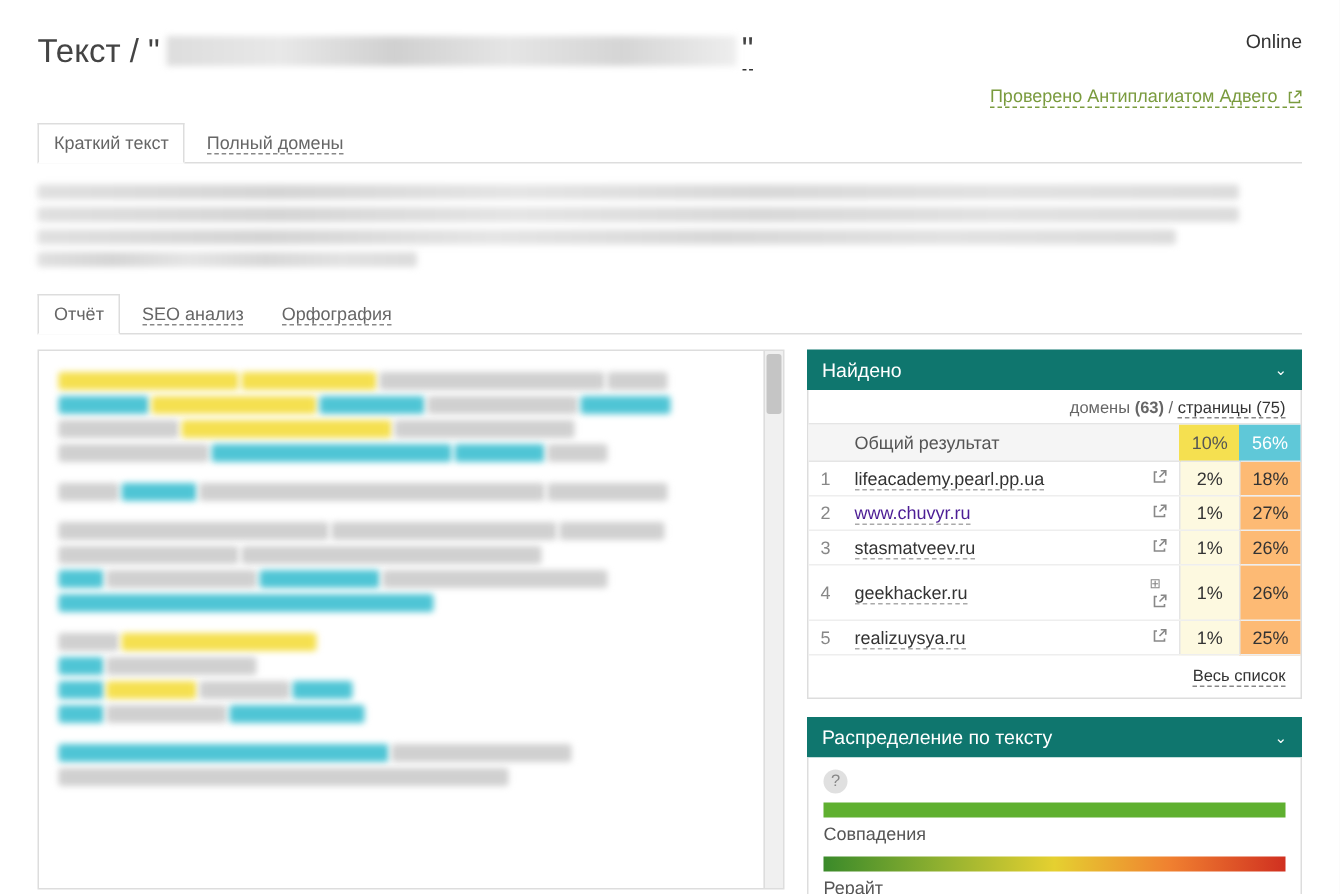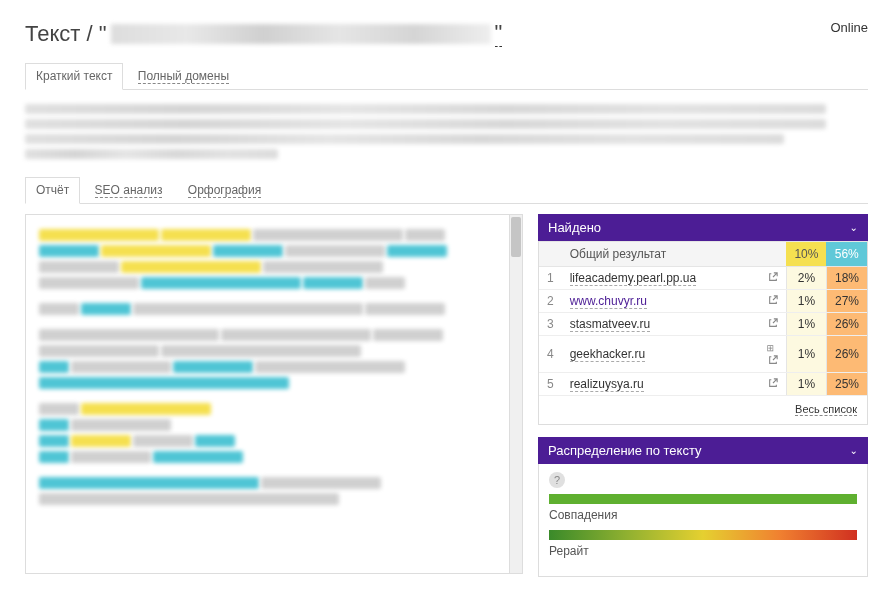--- a/index.html
+++ b/index.html
@@ -20,21 +20,21 @@
 .blur-line { height: 10px; background: linear-gradient(90deg, #e0e0e0, #d5d5d5, #e5e5e5, #d8d8d8, #e2e2e2, #dcdcdc); filter: blur(2px); margin-bottom: 5px; border-radius: 2px; }
 .blur-line.w95 { width: 95%; } .blur-line.w90 { width: 90%; } .blur-line.w30 { width: 30%; }
 .sub-tabs { border-bottom: 1px solid #ddd; margin-bottom: 10px; }
 .columns { display: flex; gap: 15px; }
 .col-left { flex: 1; border: 1px solid #ddd; padding: 12px; position: relative; height: 360px; overflow: hidden; }
 .col-left::after { content: ''; position: absolute; right: 0; top: 0; bottom: 0; width: 12px; background: #f0f0f0; border-left: 1px solid #ddd; }
 .col-left::before { content: ''; position: absolute; right: 1px; top: 2px; width: 10px; height: 40px; background: #c5c5c5; border-radius: 2px; z-index: 2; }
 .hl { display: inline-block; height: 12px; filter: blur(2px); margin: 2px 1px; border-radius: 2px; vertical-align: middle; }
 .hl.y { background: #f5e050; } .hl.c { background: #4fc5d5; } .hl.g { background: #d0d0d0; }
 .col-right { width: 330px; }
-.panel-head { background: #4c1d95; color: #fff; padding: 6px 10px; font-size: 13px; display: flex; justify-content: space-between; align-items: center; cursor: pointer; }
+.panel-head { background: #0f766e; color: #fff; padding: 6px 10px; font-size: 13px; display: flex; justify-content: space-between; align-items: center; cursor: pointer; }
 .chev { font-size: 10px; }
 .panel-body { border: 1px solid #ddd; border-top: none; padding: 0 0 8px; margin-bottom: 12px; background: #fff; }
 .domains-line { text-align: right; padding: 6px 10px 4px; font-size: 11px; color: #666; }
 .domains-line a { color: #333; border-bottom: 1px dashed #888; text-decoration: none; }
 .res-table { width: 100%; border-collapse: collapse; font-size: 12px; }
 .res-table th { background: #f5f5f5; padding: 5px 8px; text-align: left; font-weight: normal; color: #555; border-top: 1px solid #e5e5e5; border-bottom: 1px solid #e5e5e5; }
 .res-table td { padding: 4px 8px; border-bottom: 1px solid #eee; }
 .res-table .num { width: 18px; color: #888; text-align: right; }
 .res-table .dom { color: #333; }
 .res-table .ico { width: 30px; text-align: right; color: #888; }
@@ -59,20 +59,26 @@
 <div class="page">
   <div class="online">Online</div>
 
   <div class="title-row">
     <span>Текст / "</span>
     <span class="title-blur"></span>
     <span class="q">"</span>
   </div>
 
   <div style="overflow:hidden">
+    <a class="verify-link">
+      <span>Проверено Антиплагиатом Адвего</span>
+      <svg class="ext-icon" viewBox="0 0 12 12">
+          <path fill="none" stroke="#7a9b3e" stroke-width="1.2" d="M4 2H2v8h8V8M6 6l5-5M7 1h4v4"></path>
+        </svg>
+    </a>
   </div>
 
   <div class="tabs-top">
     <div class="tab active"><span>Краткий текст</span></div>
     <div class="tab"><span class="u">Полный домены</span></div>
   </div>
 
   <div class="text-preview">
     <div class="blur-line w95"></div>
     <div class="blur-line w95"></div>
@@ -108,20 +114,23 @@
       <div><span class="hl c" style="width:220px"></span><span class="hl g" style="width:120px"></span></div>
       <div><span class="hl g" style="width:300px"></span></div>
     </div>
 
     <div class="col-right">
       <div class="panel-head">
         <span>Найдено</span>
         <span class="chev">⌄</span>
       </div>
       <div class="panel-body">
+        <div class="domains-line">
+          <span>домены</span> <b>(63)</b> / <a>страницы (75)</a>
+        </div>
         <table class="res-table">
           <tbody>
               <tr>
             <th class="num"></th>
             <th>Общий результат</th>
             <th class="ico"></th>
             <th class="th-y">10%</th>
             <th class="th-c">56%</th>
           </tr>
           </tbody>

